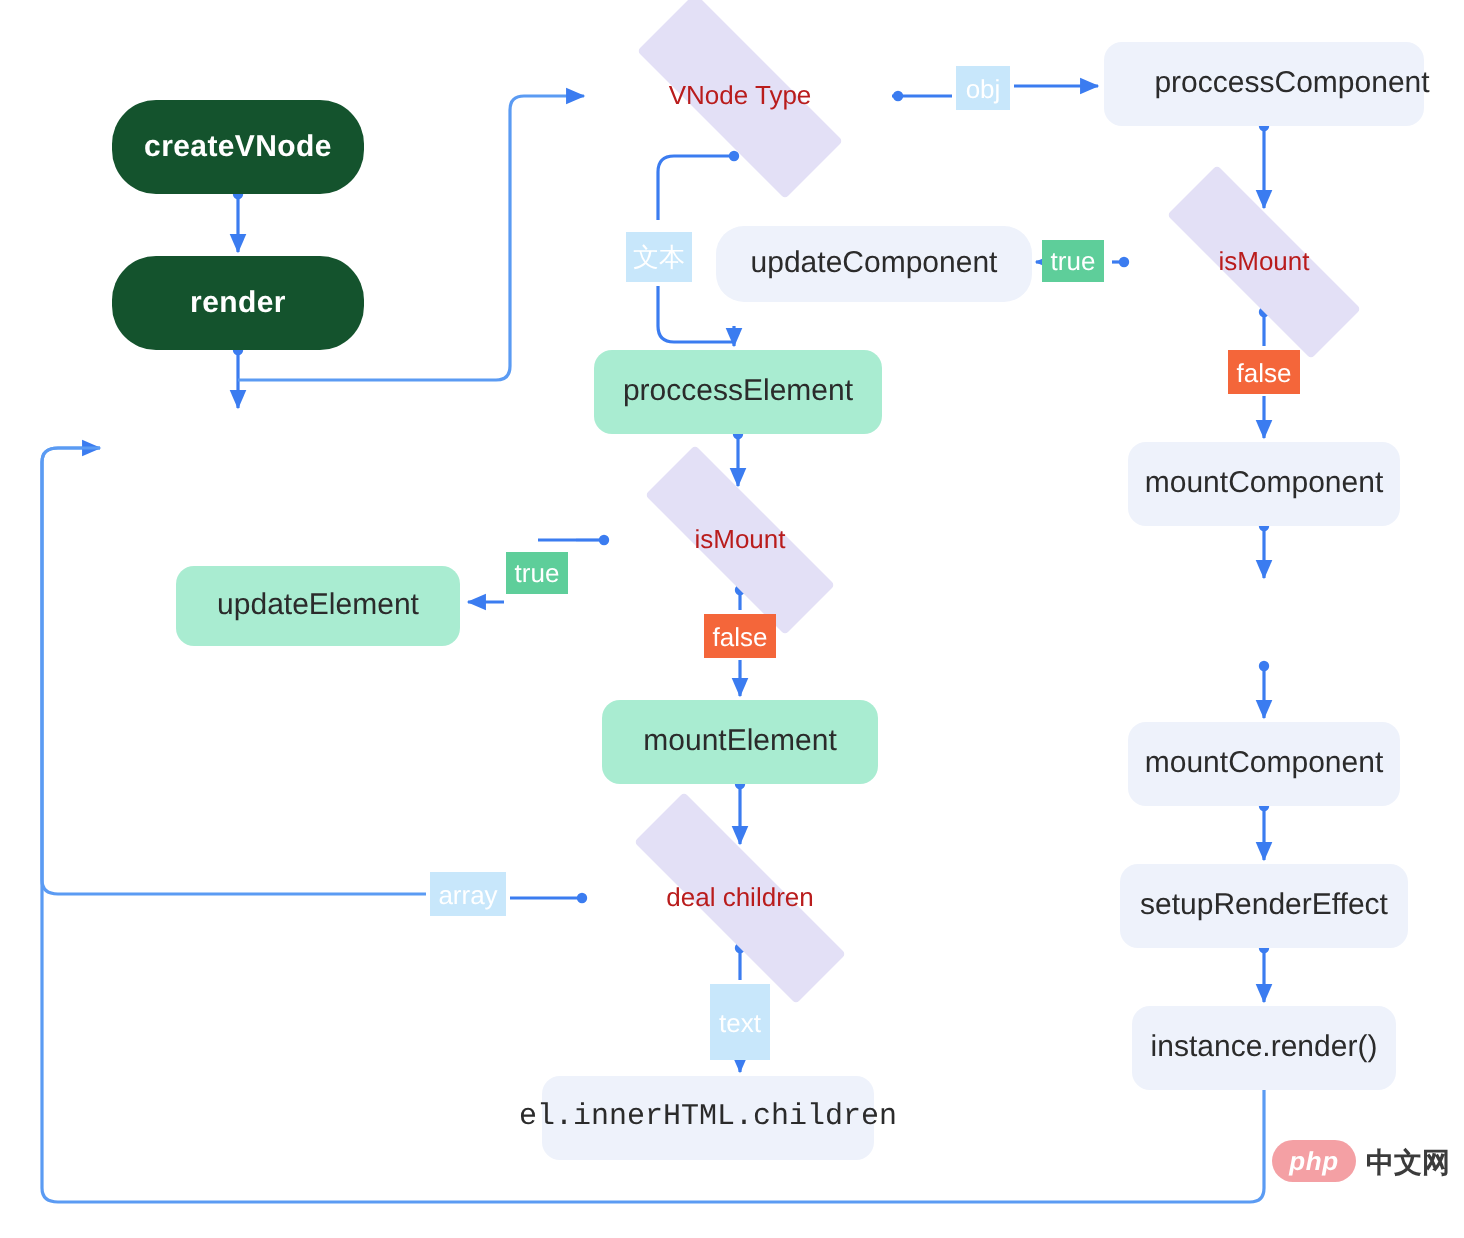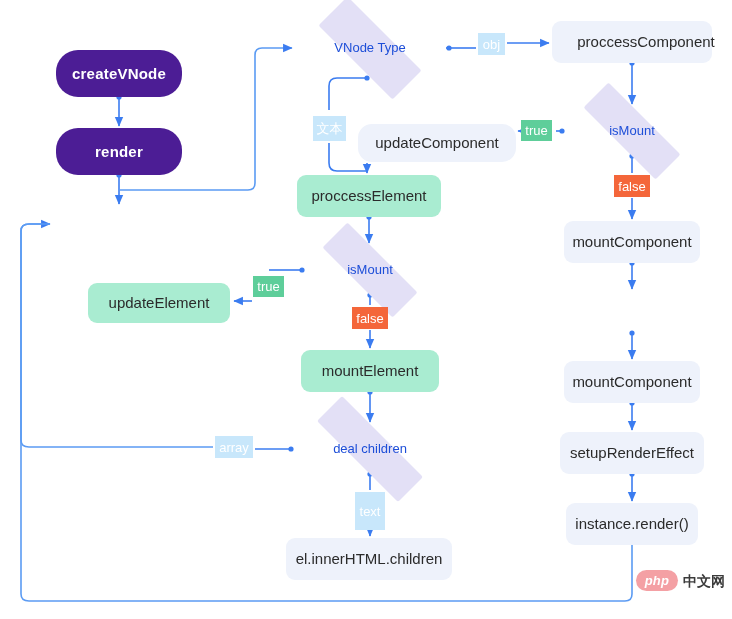--- a/index.html
+++ b/index.html
@@ -29,21 +29,21 @@
     box-sizing: border-box;
     display: flex;
     align-items: center;
     justify-content: center;
     text-align: center;
     line-height: 1.15;
     z-index: 3;
   }
   
   .n-blue {
-    background: #4c1d95;
+    background: #14532d;
     color: #ffffff;
     border-radius: 22px;
     font-size: 15px;
     font-weight: 600;
     letter-spacing: 0.2px;
     align-items: center;
   }
   
   .n-green {
     background: #a9ecd1;
@@ -54,21 +54,21 @@
   
   .n-grey {
     background: #eef2fb;
     color: #2b2b2b;
     border-radius: 9px;
     font-size: 15px;
   }
   
   .n-diamond {
     background: transparent;
-    color: #1d4ed8;
+    color: #b91c1c;
     font-size: 13px;
   }
   .n-diamond .dshape {
     position: absolute;
     left: 0; top: 0;
     width: 100%;
     height: 100%;
     background: #e3e0f6;
     transform: rotate(45deg) scale(0.707);
     border-radius: 3px;
@@ -219,21 +219,21 @@
 
   <div class="node n-grey" style="left:552px;top:21px;width:160px;height:42px;padding-left:28px;">
     <span>proccessComponent</span>
   </div>
 
   <div class="node n-diamond" style="left:560px;top:106px;width:144px;height:50px;">
     <span class="dshape"></span>
     <span class="dlabel">isMount</span>
   </div>
 
-  <div class="node n-grey" style="left:358px;top:124px;width:158px;height:38px;border-radius:14px;">
+  <div class="node n-grey" style="left:358px;top:113px;width:158px;height:38px;border-radius:14px;">
     <span>updateComponent</span>
   </div>
 
   <div class="node n-grey" style="left:564px;top:221px;width:136px;height:42px;">
     <span>mountComponent</span>
   </div>
 
 
   <div class="node n-grey" style="left:564px;top:361px;width:136px;height:42px;">
     <span>mountComponent</span>
@@ -262,21 +262,21 @@
 
   <div class="node n-green" style="left:301px;top:350px;width:138px;height:42px;">
     <span>mountElement</span>
   </div>
 
   <div class="node n-diamond" style="left:289px;top:424px;width:162px;height:50px;">
     <span class="dshape"></span>
     <span class="dlabel">deal children</span>
   </div>
 
-  <div class="node n-grey" style="left:286px;top:538px;width:166px;height:42px;">
+  <div class="node n-grey" style="left:271px;top:538px;width:166px;height:42px;font-family:Liberation Mono, monospace;">
     <span>el.innerHTML.children</span>
   </div>
 
   <div class="elabel lb-blue" style="left:478px;top:33px;width:27px;height:22px;">
     <span>obj</span>
   </div>
 
   <div class="elabel lb-blue" style="left:313px;top:116px;width:33px;height:25px;">
     <span>文本</span>
   </div>

